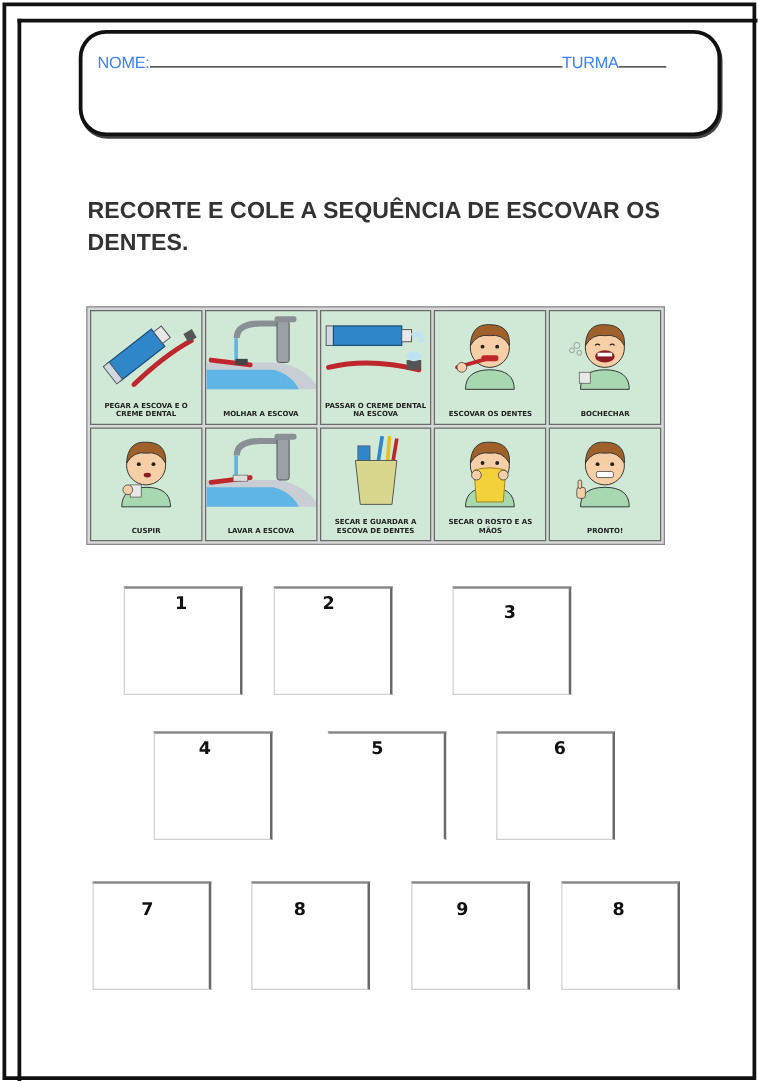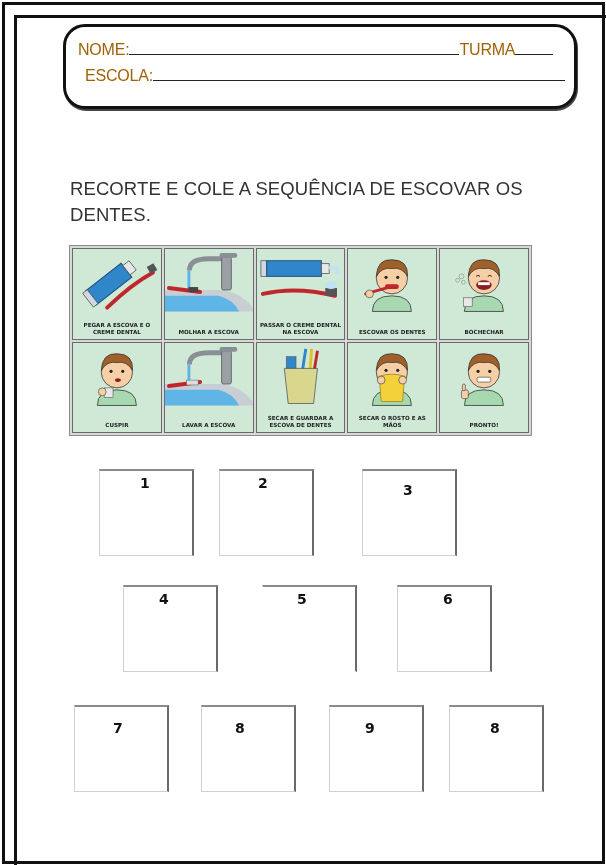--- a/index.html
+++ b/index.html
@@ -15,28 +15,28 @@
     position: absolute; left: 14px; top: 15px; width: 590px; height: 852px;
     border-left: 3px solid #111; border-top: 3px solid #111;
   }
   .header-box {
     position: absolute; left: 63px; top: 24px; width: 508px; height: 79px;
     border: 3px solid #111; border-radius: 22px; background: #fff;
     box-shadow: 1px 2px 0 #444;
   }
   .field-line {
     position: absolute; font-family: "Liberation Sans", sans-serif;
-    font-size: 16px; color: #a16207; white-space: nowrap; letter-spacing: -0.2px; text-align: center;
+    font-size: 13px; color: #3b82f6; white-space: nowrap; letter-spacing: -0.2px; text-align: center;
   }
   .field-line .rule {
     display: inline-block; border-bottom: 1px solid #222; height: 12px; vertical-align: baseline;
   }
   .instruction {
-    position: absolute; left: 70px; top: 176px; width: 490px;
-    font-size: 18.5px; line-height: 26px; color: #333; letter-spacing: 0.1px;
+    position: absolute; left: 70px; top: 155px; width: 490px;
+    font-size: 18.5px; line-height: 26px; color: #333; letter-spacing: 0.1px; font-weight: bold;
   }
   .strip {
     position: absolute; left: 69px; top: 245px; width: 463px; height: 191px;
     background: #d8d8d8; border: 1px solid #8a8a8a; box-sizing: border-box;
     display: grid; grid-template-columns: repeat(5, 1fr); grid-template-rows: repeat(2, 1fr);
     gap: 2px; padding: 2px;
   }
   .card {
     position: relative; background: #cfe9d6; border: 1px solid #6a6a6a;
     box-sizing: border-box; overflow: hidden;
@@ -59,23 +59,20 @@
 </style>
 </head>
 <body>
 
 <div class="frame-outer"></div>
 <div class="frame-inner"></div>
 
 <div class="header-box">
   <div class="field-line" style="left:12px; top:14px;">
     <span>NOME:</span><span class="rule" style="width:330px;"></span><span>TURMA</span><span class="rule" style="width:38px;"></span>
-  </div>
-  <div class="field-line" style="left:19px; top:40px;">
-    <span>ESCOLA:</span><span class="rule" style="width:412px;"></span>
   </div>
 </div>
 
 <div class="instruction">RECORTE E COLE A SEQUÊNCIA DE ESCOVAR OS DENTES.</div>
 
 <div class="strip">
 
   <div class="card">
     <svg viewBox="0 0 90 62">
       <g transform="rotate(-38 40 30)">

